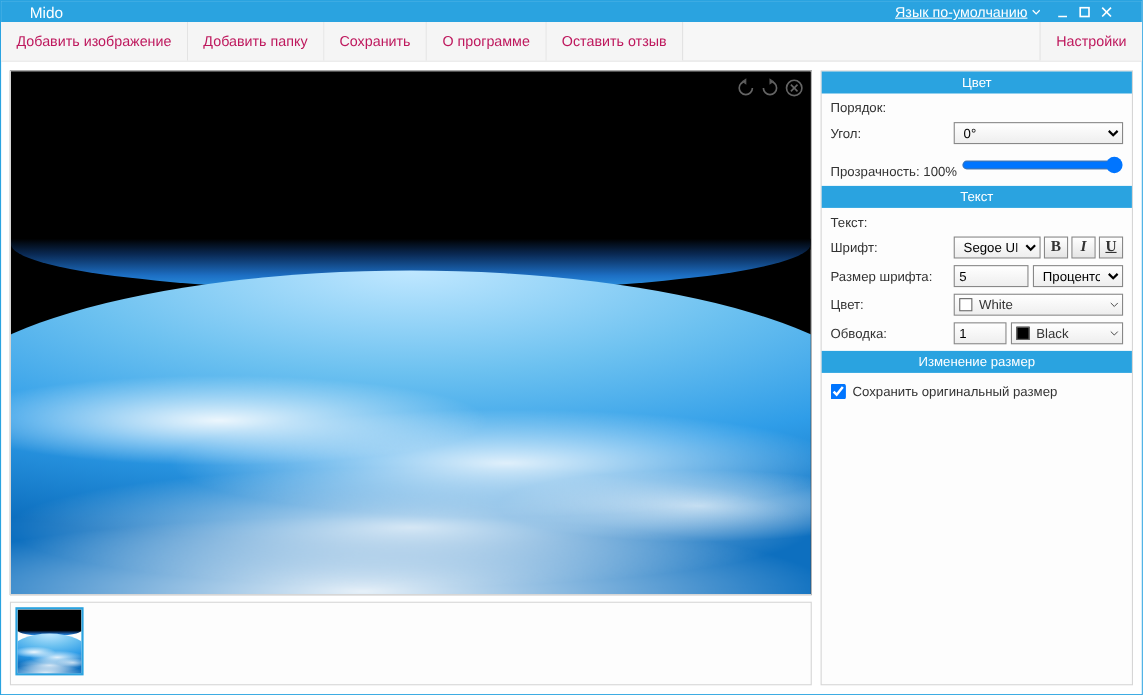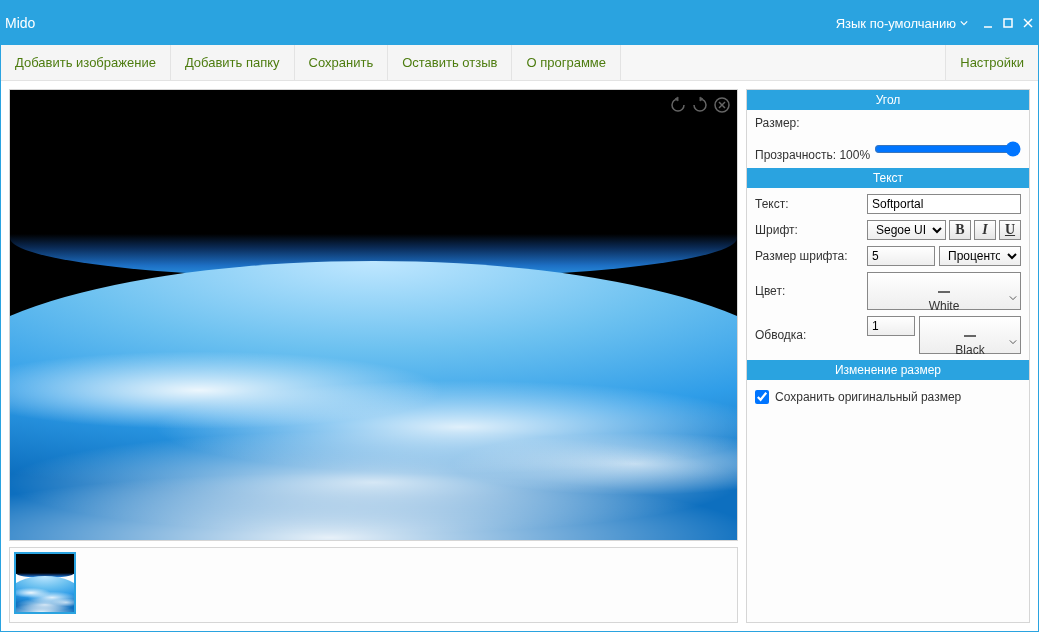--- a/index.html
+++ b/index.html
@@ -1,26 +1,26 @@
 <!DOCTYPE html>
 <html><head>
 <meta charset="utf-8">
 <style>
 * { box-sizing: border-box; margin: 0; padding: 0; font-family: "Segoe UI", Tahoma, sans-serif; }
 body { background: #fff; }
 .window { width: 1039px; height: 632px; border: 1px solid #2aa3e0; background: #fff; display: flex; flex-direction: column; position: relative; }
-.titlebar { background: #2aa3e0; height: 44px; display: flex; align-items: center; padding: 0 4px; color: #fff; font-size: 14px; }
+.titlebar { background: #2aa3e0; height: 19px; display: flex; align-items: center; padding: 0 26px; color: #fff; font-size: 14px; }
 .titlebar .title { font-weight: 400; }
 .titlebar .spacer { flex: 1; }
-.titlebar .lang { font-size: 13px; margin-right: 6px; display: flex; align-items: center; gap: 4px; cursor: pointer; }
+.titlebar .lang { font-size: 13px; margin-right: 6px; display: flex; align-items: center; gap: 4px; cursor: pointer; text-decoration: underline; }
 .titlebar .lang svg { width: 8px; height: 8px; }
 .titlebar .winbtn { margin-left: 8px; cursor: pointer; display: flex; align-items: center; }
 .titlebar .winbtn svg { width: 12px; height: 12px; stroke: #fff; fill: none; stroke-width: 1.5; }
 .toolbar { height: 36px; background: #f7f7f7; border-bottom: 1px solid #e3e3e3; display: flex; align-items: stretch; }
-.toolbar .tbbtn { padding: 0 14px; display: flex; align-items: center; font-size: 13px; color: #4d7c0f; border-right: 1px solid #e3e3e3; cursor: pointer; background: #f5f5f5; }
+.toolbar .tbbtn { padding: 0 14px; display: flex; align-items: center; font-size: 13px; color: #be185d; border-right: 1px solid #e3e3e3; cursor: pointer; background: #f5f5f5; }
 .toolbar .flex { flex: 1; }
 .toolbar .tbbtn.last { border-right: none; border-left: 1px solid #e3e3e3; }
 .body { flex: 1; display: flex; padding: 8px; gap: 8px; min-height: 0; }
 .left { flex: 1; display: flex; flex-direction: column; gap: 6px; min-width: 0; }
 .preview { flex: 1; border: 1px solid #d6d6d6; position: relative; overflow: hidden; background: #000; }
 .preview .overlay-btns { position: absolute; top: 6px; right: 6px; display: flex; gap: 4px; }
 .preview .ovbtn { width: 18px; height: 18px; cursor: pointer; opacity: 0.85; }
 .preview .ovbtn svg { width: 18px; height: 18px; stroke: #666; fill: #888; }
 .earth-scene { position: absolute; inset: 0; }
 .earth-scene .space { position: absolute; left: 0; right: 0; top: 0; height: 34%; background: #000; }
@@ -51,21 +51,21 @@
 .fontrow select { flex: 1; }
 .fmtbtn { width: 22px; height: 20px; border: 1px solid #888; background: linear-gradient(#fff,#e5e5e5); display: flex; align-items: center; justify-content: center; font-family: "Times New Roman", serif; font-size: 14px; font-weight: bold; cursor: pointer; }
 .fmtbtn.italic { font-style: italic; font-weight: bold; }
 .fmtbtn.under { text-decoration: underline; font-weight: bold; }
 .sizerow { display: flex; gap: 4px; }
 .sizerow input { flex: 1; }
 .sizerow select { width: 82px; }
 .strokerow { display: flex; gap: 4px; }
 .strokerow input { width: 48px; }
 .strokerow .colorctl { flex: 1; text-align: right; }
-.colorctl { display: flex; align-items: center; height: 20px; border: 1px solid #888; background: linear-gradient(#fff,#eee); padding: 18px 4px; gap: 6px; position: relative; flex-direction: column; }
+.colorctl { display: flex; align-items: center; height: 20px; border: 1px solid #888; background: linear-gradient(#fff,#eee); padding: 8px 4px; gap: 6px; position: relative; }
 .colorctl .sw { width: 12px; height: 12px; border: 1px solid #666; }
 .colorctl .caret { position: absolute; right: 3px; }
 .colorctl .caret svg { width: 8px; height: 8px; }
 .check { display: flex; align-items: center; gap: 6px; padding: 4px 0 0 0; }
 input[type=checkbox]{ width:14px; height:14px; }
 </style>
 </head>
 <body>
 
 <div class="window">
@@ -94,22 +94,22 @@
           <line x1="2" y1="2" x2="10" y2="10"></line>
           <line x1="10" y1="2" x2="2" y2="10"></line>
         </svg>
     </div>
   </div>
 
   <div class="toolbar">
     <div class="tbbtn">Добавить изображение</div>
     <div class="tbbtn">Добавить папку</div>
     <div class="tbbtn">Сохранить</div>
+    <div class="tbbtn">О программе</div>
     <div class="tbbtn">Оставить отзыв</div>
-    <div class="tbbtn">О программе</div>
     <div class="flex"></div>
     <div class="tbbtn last">Настройки</div>
   </div>
 
   <div class="body">
     <div class="left">
       <div class="preview">
         <div class="earth-scene">
           <div class="space"></div>
           <div class="atmo"></div>
@@ -146,36 +146,39 @@
               <div class="atmo"></div>
               <div class="planet">
                 <div class="clouds"></div>
               </div>
           </div>
         </div>
       </div>
     </div>
 
     <div class="right">
-      <div class="section-hdr">Угол</div>
+      <div class="section-hdr">Цвет</div>
       <div class="props">
         <div class="row">
-          <div class="label">Размер:</div>
+          <div class="label">Порядок:</div>
+        </div>
+        <div class="row">
+          <div class="label">Угол:</div>
+          <div class="control"><select><option>0°</option></select></div>
         </div>
         <div class="slider-row">
           <span class="sliderlabel"><span>Прозрачность:</span> <span>100%</span></span>
           <input type="range" min="0" max="100" value="100" style="">
         </div>
       </div>
 
       <div class="section-hdr">Текст</div>
       <div class="props">
         <div class="row">
           <div class="label">Текст:</div>
-          <div class="control"><input type="text" class="white" value="Softportal" style=""></div>
         </div>
         <div class="row">
           <div class="label">Шрифт:</div>
           <div class="control fontrow">
             <select><option>Segoe UI</option></select>
             <div class="fmtbtn">B</div>
             <div class="fmtbtn italic">I</div>
             <div class="fmtbtn under">U</div>
           </div>
         </div>

